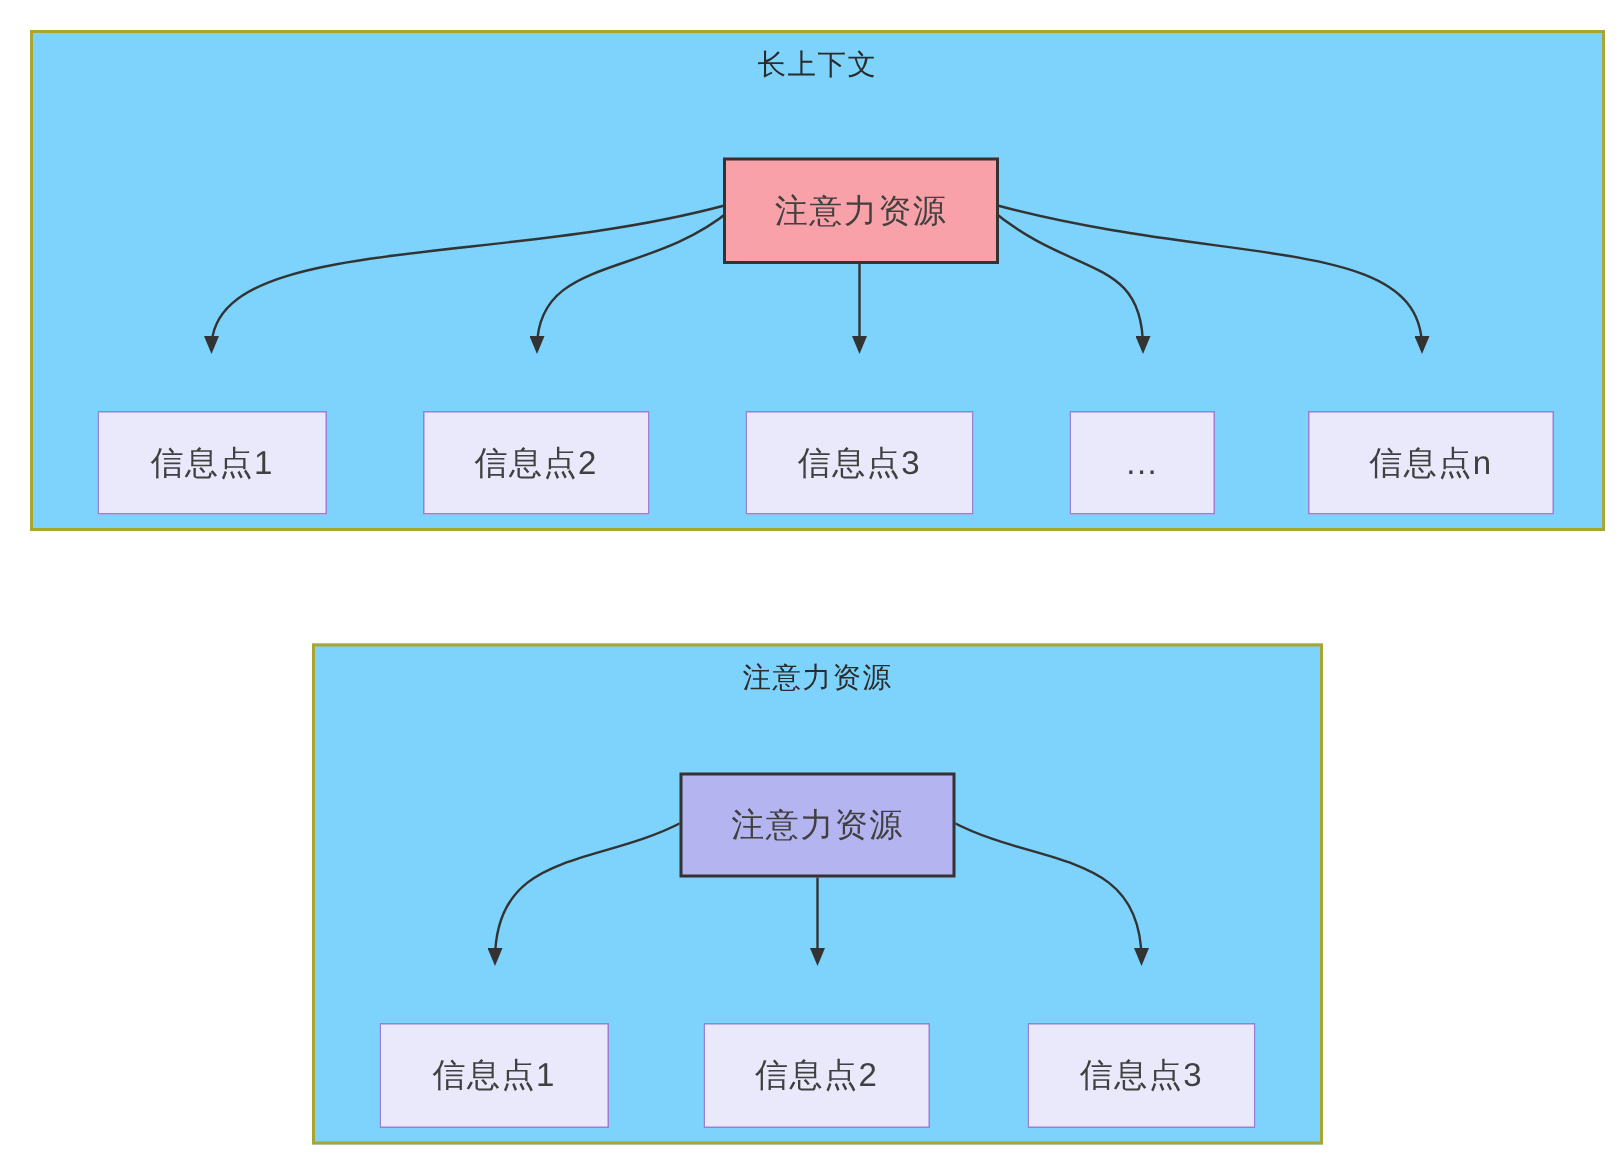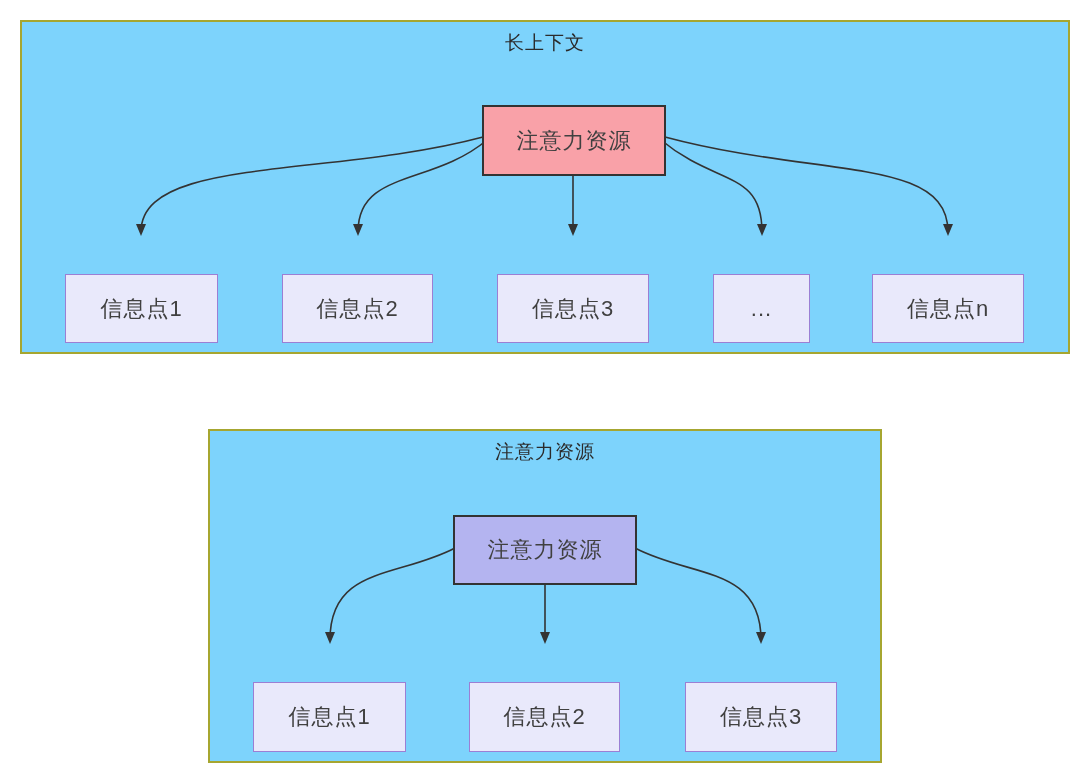--- a/index.html
+++ b/index.html
@@ -99,21 +99,21 @@
   <div class="node source-node source-long" style="left:482px; top:67px; width:184px; height:71px;">注意力资源</div>
 
   <div class="node target-node" style="left:65px; top:236px; width:153px; height:69px;">信息点1</div>
 
   <div class="node target-node" style="left:282px; top:236px; width:151px; height:69px;">信息点2</div>
 
   <div class="node target-node" style="left:497px; top:236px; width:152px; height:69px;">信息点3</div>
 
   <div class="node target-node" style="left:713px; top:236px; width:97px; height:69px;">...</div>
 
-  <div class="node target-node" style="left:872px; top:236px; width:152px; height:69px;">信息点n</div>
+  <div class="node target-node" style="left:872px; top:236px; width:164px; height:69px;">信息点n</div>
 
   <div class="node source-node source-short" style="left:453px; top:477px; width:184px; height:70px;">注意力资源</div>
 
   <div class="node target-node" style="left:253px; top:644px; width:153px; height:70px;">信息点1</div>
 
   <div class="node target-node" style="left:469px; top:644px; width:151px; height:70px;">信息点2</div>
 
   <div class="node target-node" style="left:685px; top:644px; width:152px; height:70px;">信息点3</div>
 
 </div>

